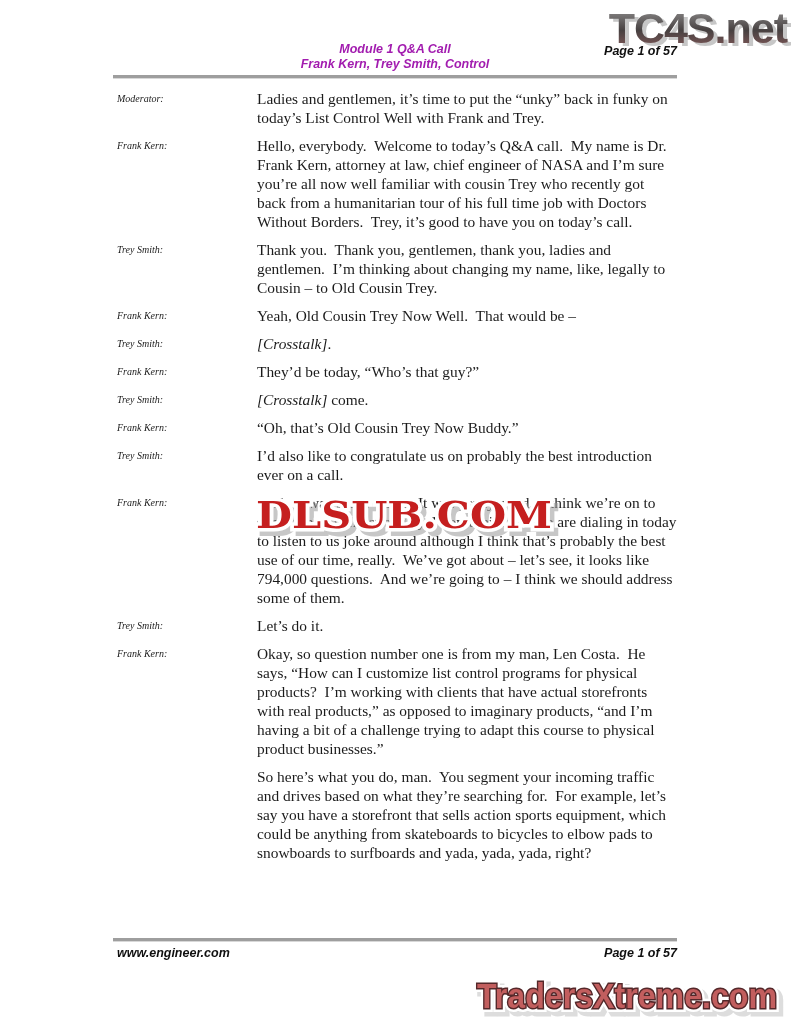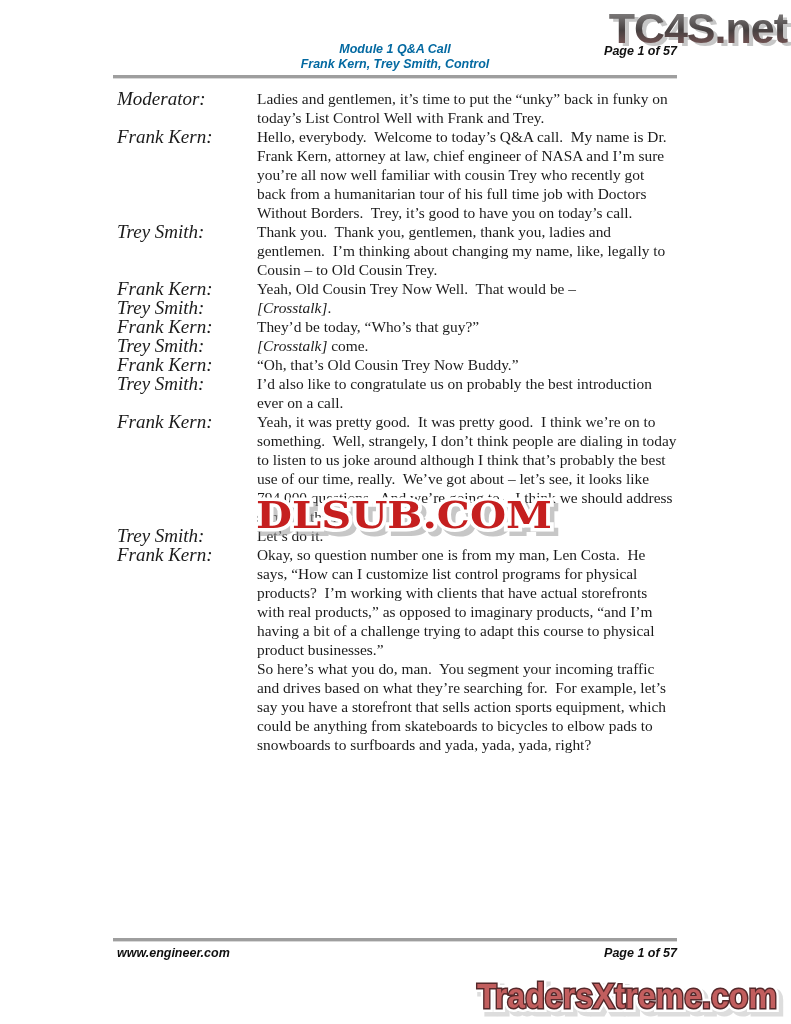--- a/index.html
+++ b/index.html
@@ -4,43 +4,43 @@
 <style>
   html,body{margin:0;padding:0;}
   body{
     width:791px;height:1024px;position:relative;overflow:hidden;
     background:#ffffff;font-family:"Liberation Serif",serif;color:#1b1b1b;
   }
   
   .hdr-title{
     position:absolute;left:113px;top:42px;width:564px;text-align:center;
     font-family:"Liberation Sans",sans-serif;font-weight:bold;font-style:italic;
-    font-size:12.5px;line-height:15px;color:#0369a1;
+    font-size:12.5px;line-height:15px;color:#a21caf;
   }
   .hdr-pagenum{
     position:absolute;left:113px;top:44px;width:564px;text-align:right;
     font-family:"Liberation Sans",sans-serif;font-weight:bold;font-style:italic;
     font-size:12.5px;color:#101010;
   }
   .rule{
     position:absolute;left:113px;width:564px;height:3px;
     background:#9e9e9e;border-bottom:1px solid #d8d8d8;
   }
   .rule-top{top:75px;}
   .rule-bottom{top:938px;}
   
   .top-logo{position:absolute;top:0;right:-2px;}
   
   .transcript{
     position:absolute;left:117px;top:79px;width:560px;height:852px;overflow:hidden;
   }
-  .row{display:flex;}
+  .row{display:flex;margin-top:9px;}
   .row:first-child{margin-top:10px;}
   .speaker{
-    flex:0 0 140px;font-style:italic;font-size:19px;line-height:19px;
+    flex:0 0 140px;font-style:italic;font-size:10px;line-height:19px;
   }
   .dialogue{
     flex:0 0 420px;font-size:15.4px;line-height:19px;white-space:pre-wrap;
   }
   .dialogue .it{font-style:italic;}
   
   .watermark{position:absolute;left:244px;top:486px;z-index:5;}
   
   .footer-row{
     position:absolute;left:117px;top:946px;width:560px;display:flex;

